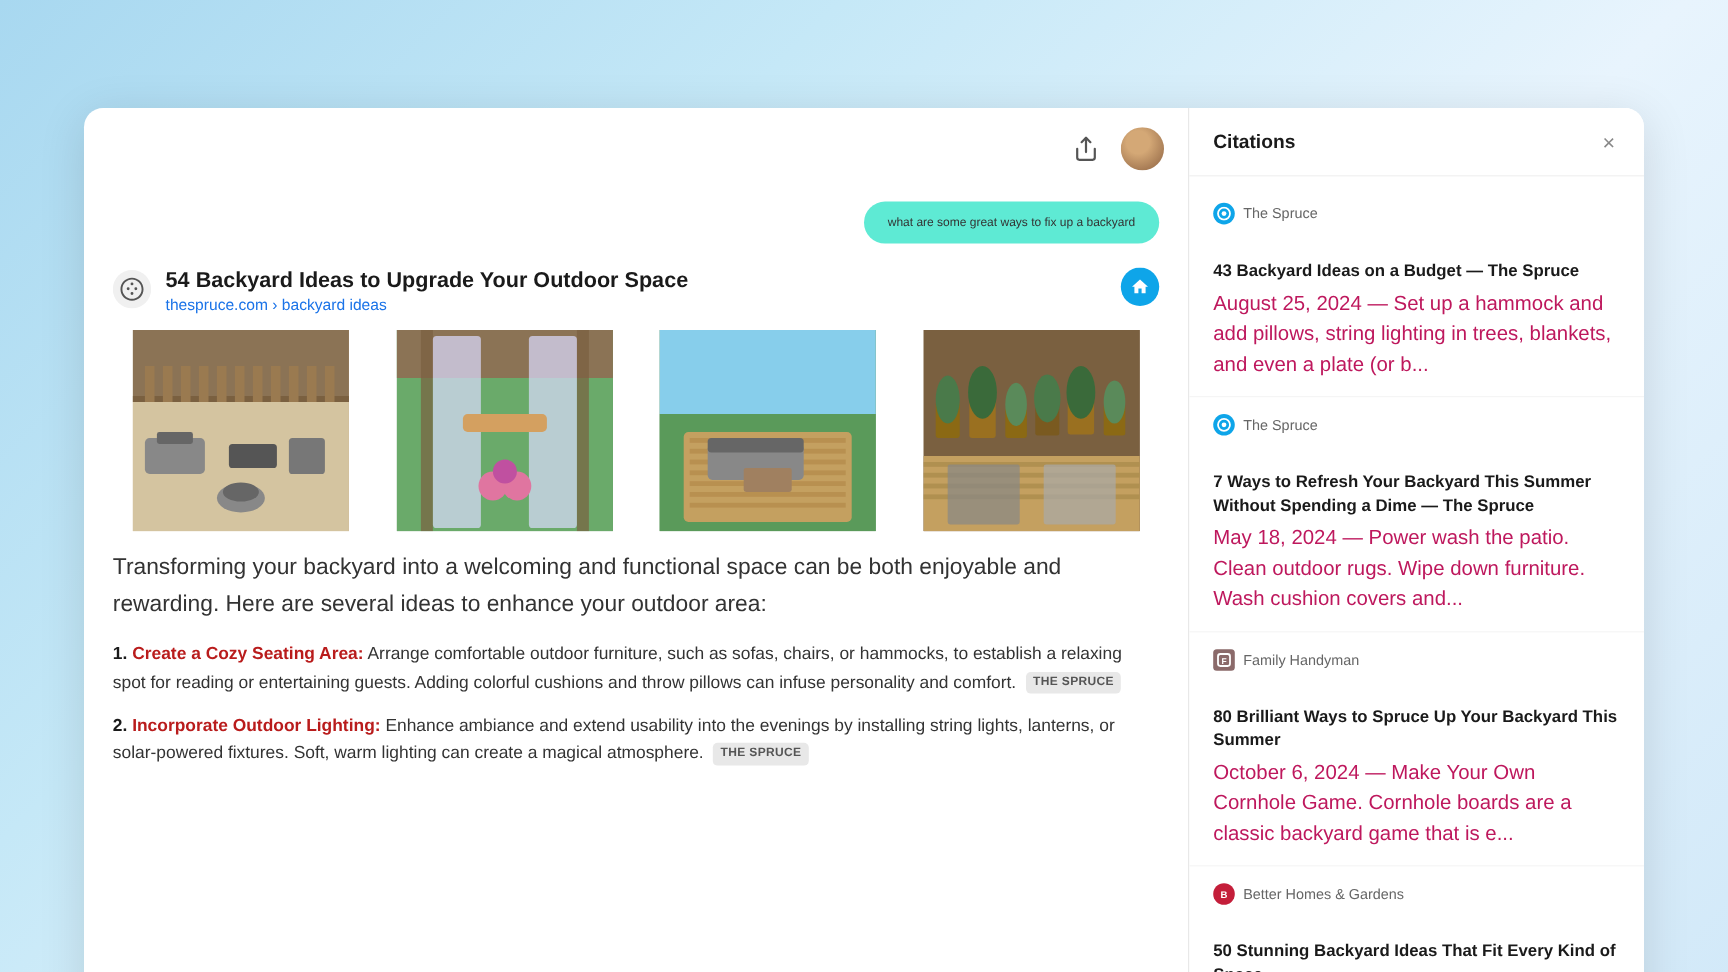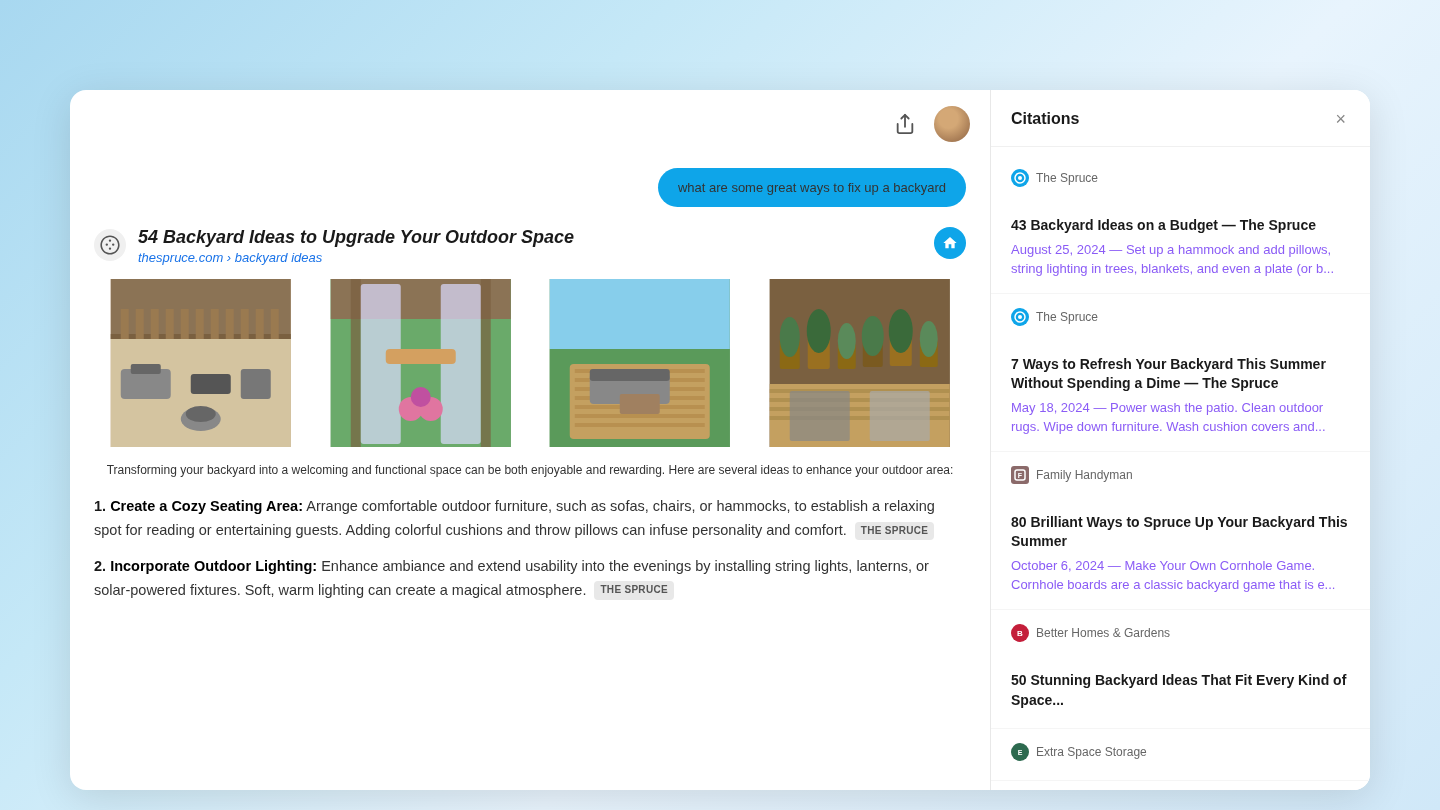--- a/index.html
+++ b/index.html
@@ -69,24 +69,24 @@
     }
 
     
     .message-area {
       display: flex;
       justify-content: flex-end;
       padding: 10px 24px 20px;
     }
 
     .user-bubble {
-      background: #0ea5e9;
+      background: #5eead4;
       border-radius: 20px;
       padding: 12px 20px;
-      font-size: 13px;
+      font-size: 10px;
       color: #333;
       max-width: 480px;
     }
 
     
     .response-area {
       padding: 0 24px 20px;
       display: flex;
       flex-direction: column;
       gap: 14px;
@@ -139,24 +139,23 @@
     }
 
     .img-placeholder {
       flex: 1;
       border-radius: 6px;
       overflow: hidden;
     }
 
     
     .response-text {
-      font-size: 12px;
+      font-size: 19px;
       color: #333;
       line-height: 1.65;
-      text-align: center;
     }
 
     .response-list {
       list-style: none;
       display: flex;
       flex-direction: column;
       gap: 12px;
     }
 
     .response-list li {
@@ -166,21 +165,21 @@
       padding-left: 0;
     }
 
     .list-number {
       font-weight: 700;
       color: #1a1a1a;
     }
 
     .list-title {
       font-weight: 700;
-      color: #000000;
+      color: #b91c1c;
     }
 
     .citation-tag {
       display: inline-block;
       background: #e8e8e8;
       border-radius: 4px;
       padding: 1px 6px;
       font-size: 10px;
       color: #555;
       font-weight: 600;
@@ -268,33 +267,32 @@
     .citation-title {
       font-size: 14px;
       font-weight: 700;
       color: #1a1a1a;
       line-height: 1.4;
       margin-bottom: 4px;
       margin-top: 29px;
     }
 
     .citation-snippet {
-      font-size: 13px;
-      color: #8b5cf6;
+      font-size: 17px;
+      color: #be185d;
       line-height: 1.5;
     }
 
     
     svg { display: inline-block; vertical-align: middle; }
 
     .response-row {
       display: flex;
       align-items: flex-start;
       gap: 12px;
-      font-style: italic;
     }
   </style>
 </head>
 <body>
 
 <div class="main-container">
 
   <div class="left-panel">
 
     <div class="top-bar">

